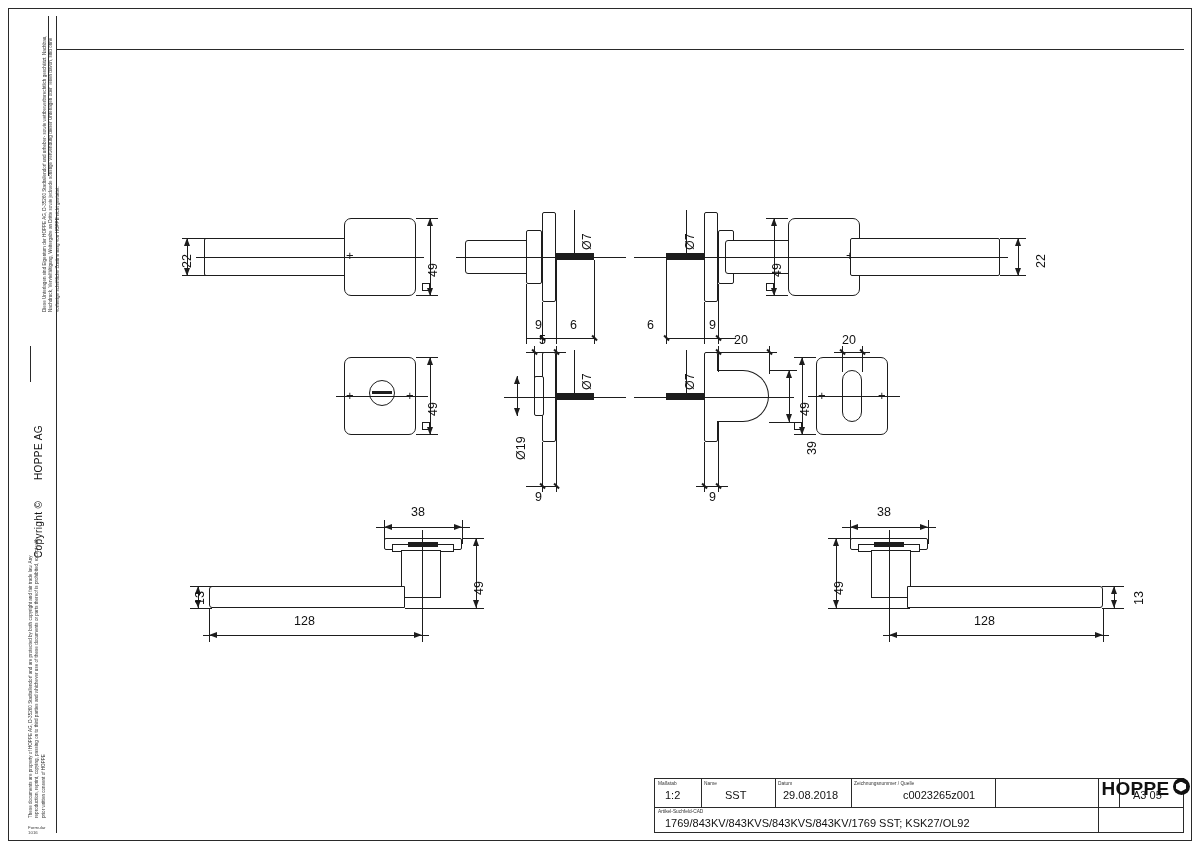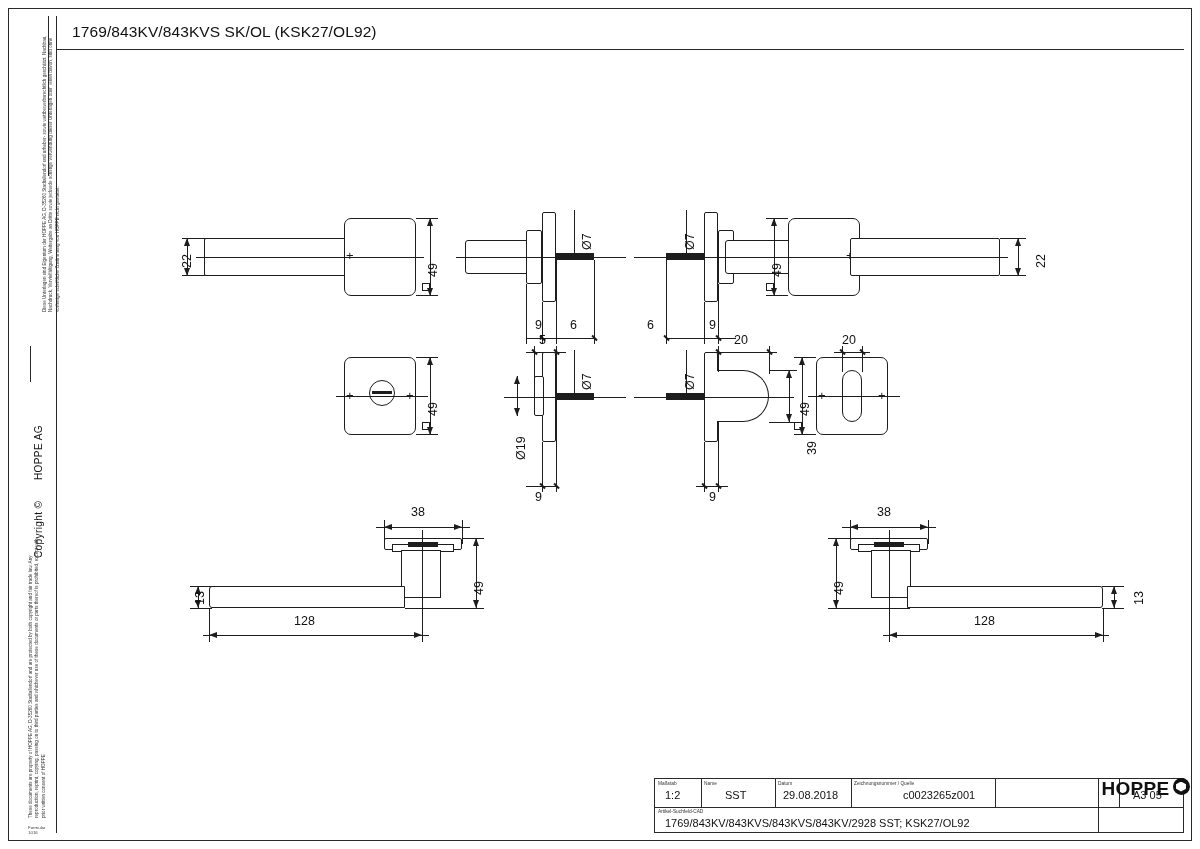--- a/index.html
+++ b/index.html
@@ -60,21 +60,20 @@
     <div class="vtxt" style="left:34px;top:14px;width:290px;transform:rotate(-90deg) translate(-290px,0);white-space:normal;">Diese Unterlagen sind Eigentum der HOPPE AG, D-35260 Stadtallendorf und urheber- sowie wettbewerbsrechtlich geschützt. Nachbau, Nachdruck, Vervielfältigung, Weitergabe an Dritte sowie jedwede sonstige Verwendung dieser Unterlagen oder Teilen davon, sind ohne vorherige schriftliche Zustimmung von HOPPE nicht gestattet.</div>
     <div class="vtxt big" style="left:28px;top:400px;transform:rotate(-90deg) translate(-72px,0);">HOPPE AG</div>
     <div class="vline" style="left:22px;top:338px;width:1.2px;height:36px;"></div>
     <div class="vtxt big" style="left:28px;top:480px;transform:rotate(-90deg) translate(-70px,0);">Copyright ©</div>
     <div class="vtxt" style="left:20px;top:530px;width:280px;transform:rotate(-90deg) translate(-280px,0);white-space:normal;">These documents are property of HOPPE AG, D-35260 Stadtallendorf and are protected by both copyright and fair trade law. Any reproduction, reprint, copying, passing on to third parties and whichever use of these documents or parts thereof is prohibited, except with prior written consent of HOPPE</div>
     <div class="footnum">Formular 1016</div>
   </div>
 
   <div class="inner-frame"></div>
   <div class="titlebar">
-    <div class="title-text">1769/843KV/843KVS SK/OL (KSK27/OL92)</div>
   </div>
 
   <div class="dw">
 
     <div>
 
       <div class="part" style="left:148px;top:188px;width:150px;height:38px;border-radius:2px;"></div>
 
       <div class="part" style="left:288px;top:168px;width:72px;height:78px;border-radius:7px;"></div>
       <div class="plus" style="left:290px;top:201px;">+</div>
@@ -359,20 +358,20 @@
 
     <div class="tb-lbl" style="left:123px;">Datum</div>
     <div class="tb-val" style="left:128px;">29.08.2018</div>
 
     <div class="tb-lbl" style="left:199px;">Zeichnungsnummer / Quelle</div>
     <div class="tb-val" style="left:248px;">c0023265z001</div>
 
     <div class="tb-val" style="left:478px;">A3 05</div>
 
     <div class="tb-lbl" style="left:3px;top:30px;">Artikel-Suchfeld-CAD</div>
-    <div class="tb-val" style="left:10px;top:38px;">1769/843KV/843KVS/843KVS/843KV/2928   SST; KSK27/OL92</div>
+    <div class="tb-val" style="left:10px;top:38px;">1769/843KV/843KVS/843KVS/843KV/1769   SST; KSK27/OL92</div>
   </div>
 
   <div class="logo">
     <span class="logo-text">HOPPE</span>
     <span class="logo-mark"></span>
   </div>
 </div>
 
 </body></html>

